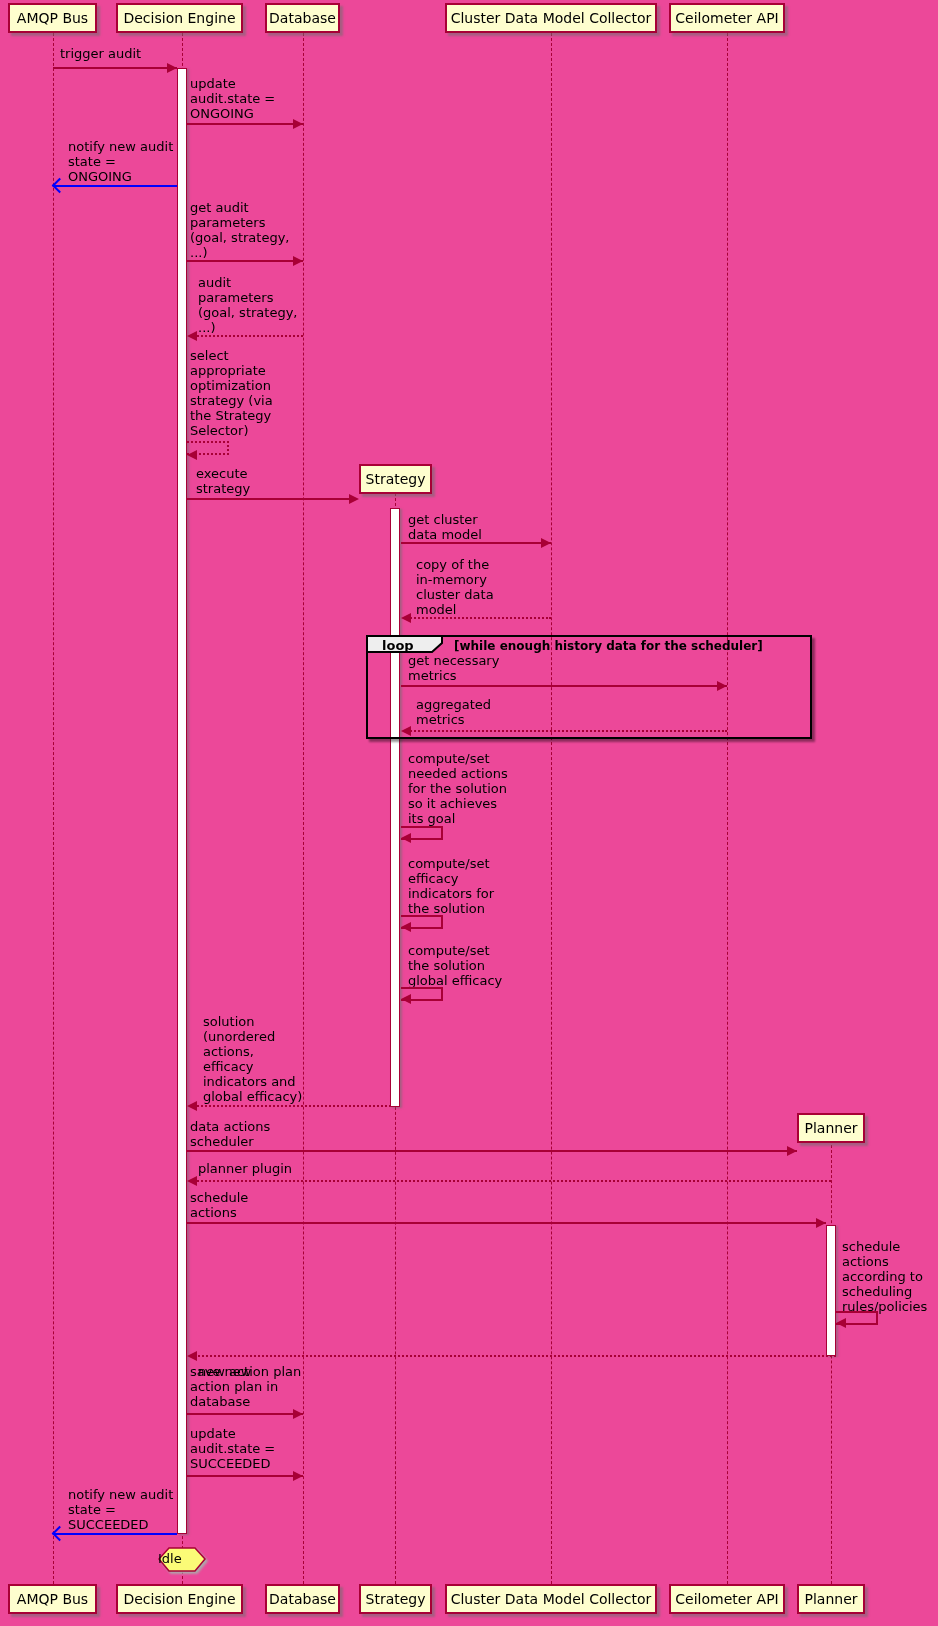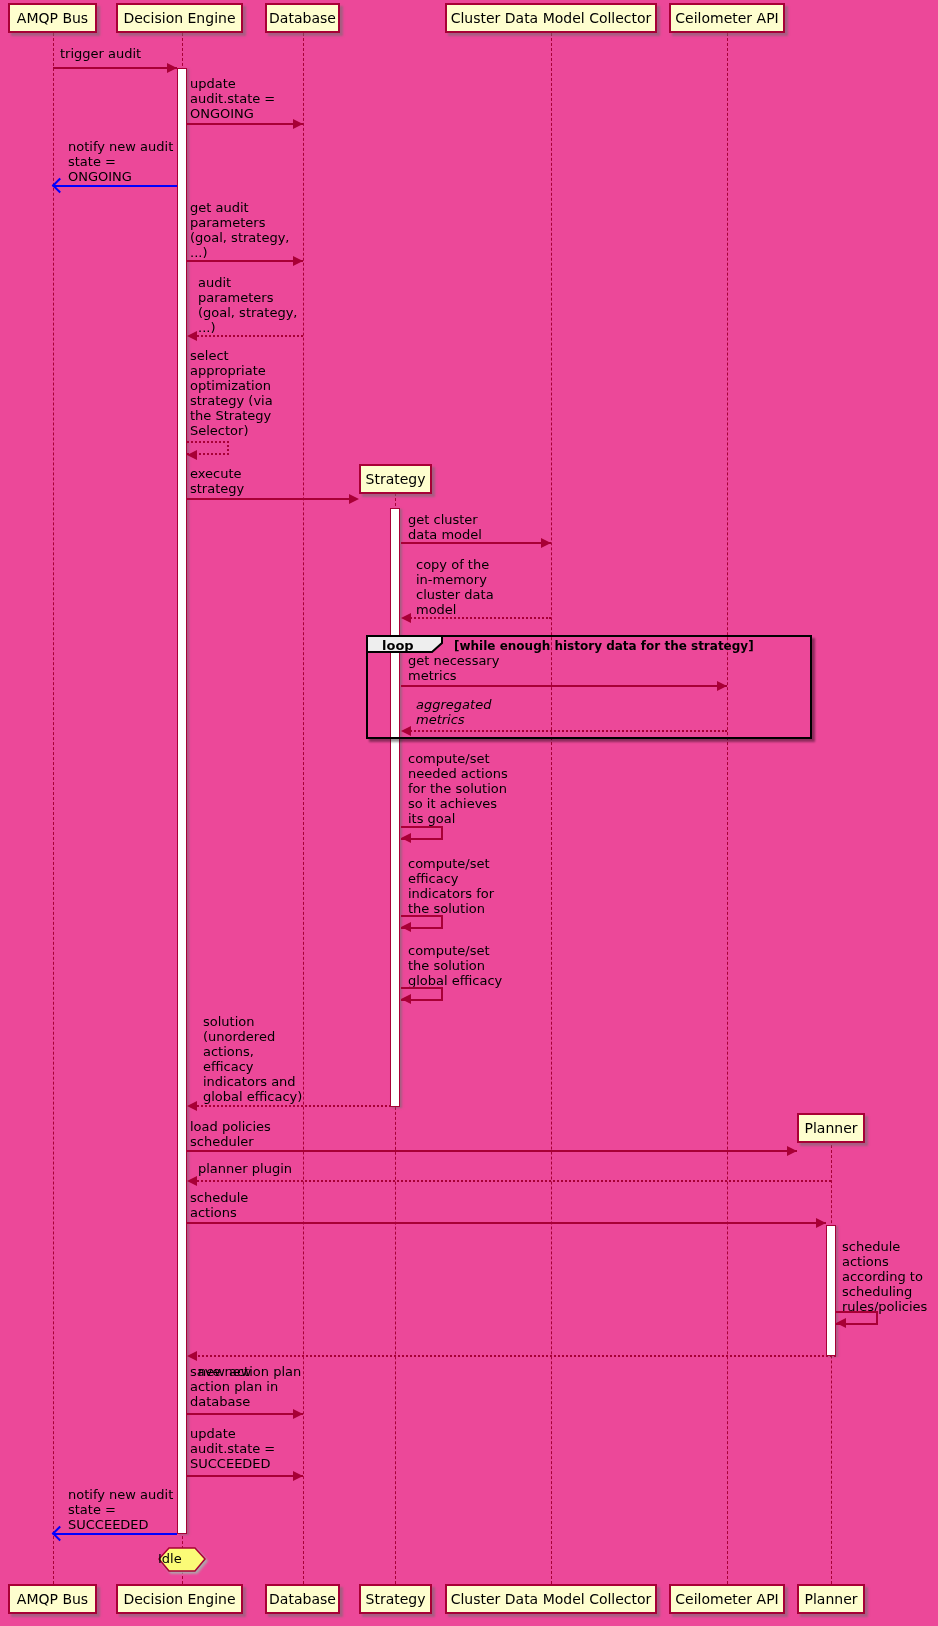--- a/index.html
+++ b/index.html
@@ -105,21 +105,21 @@
 
   <div class="msg-label" style="left:190px;top:348px;">select
 appropriate
 optimization
 strategy (via
 the Strategy
 Selector)</div>
   <div class="selfmsg dotted" style="left:187px;top:441px;"></div>
   <span class="ah-l" style="left:187px;top:450px;"></span>
 
-  <div class="msg-label" style="left:190px;top:466px;">execute
+  <div class="msg-label" style="left:196px;top:466px;">execute
 strategy</div>
   <div class="hline" style="left:187px;top:498px;width:170px;"></div>
   <span class="ah-r" style="left:349px;top:494px;"></span>
 
   <div class="msg-label" style="left:408px;top:512px;">get cluster
 data model</div>
   <div class="hline" style="left:401px;top:542px;width:150px;"></div>
   <span class="ah-r" style="left:541px;top:538px;"></span>
 
   <div class="msg-label" style="left:416px;top:557px;">copy of the
@@ -127,29 +127,29 @@
 cluster data
 model</div>
   <div class="hline dotted" style="left:403px;top:617px;width:148px;"></div>
   <span class="ah-l" style="left:401px;top:613px;"></span>
 
   <div class="loop-frame" style="left:350px;top:635px;width:446px;height:104px;margin-left:16px;">
     <svg width="78" height="18" viewBox="0 0 78 18" style="position:absolute;left:-2px;top:-2px;">
       <polygon points="1,1 76,1 76,8 66,17 1,17" fill="#EEEEEE" stroke="#000000" stroke-width="2"></polygon>
     </svg>
     <div class="loop-keyword">loop</div>
-    <div class="loop-cond" style="left:86px;top:2px;">[while enough history data for the strategy]</div>
+    <div class="loop-cond" style="left:86px;top:2px;">[while enough history data for the scheduler]</div>
   </div>
 
   <div class="msg-label" style="left:408px;top:653px;">get necessary
 metrics</div>
   <div class="hline" style="left:401px;top:685px;width:326px;"></div>
   <span class="ah-r" style="left:717px;top:681px;"></span>
 
-  <div class="msg-label" style="left:416px;top:697px;font-style:italic;">aggregated
+  <div class="msg-label" style="left:416px;top:697px;">aggregated
 metrics</div>
   <div class="hline dotted" style="left:403px;top:730px;width:324px;"></div>
   <span class="ah-l" style="left:401px;top:726px;"></span>
 
   <div class="msg-label" style="left:408px;top:751px;">compute/set
 needed actions
 for the solution
 so it achieves
 its goal</div>
   <div class="selfmsg" style="left:401px;top:826px;"></div>
@@ -170,21 +170,21 @@
 
   <div class="msg-label" style="left:203px;top:1014px;">solution
 (unordered
 actions,
 efficacy
 indicators and
 global efficacy)</div>
   <div class="hline dotted" style="left:189px;top:1105px;width:202px;"></div>
   <span class="ah-l" style="left:187px;top:1101px;"></span>
 
-  <div class="msg-label" style="left:190px;top:1119px;">load policies
+  <div class="msg-label" style="left:190px;top:1119px;">data actions
 scheduler</div>
   <div class="hline" style="left:187px;top:1150px;width:610px;"></div>
   <span class="ah-r" style="left:787px;top:1146px;"></span>
 
   <div class="msg-label" style="left:198px;top:1161px;">planner plugin</div>
   <div class="hline dotted" style="left:189px;top:1180px;width:642px;"></div>
   <span class="ah-l" style="left:187px;top:1176px;"></span>
 
   <div class="msg-label" style="left:190px;top:1190px;">schedule
 actions</div>

